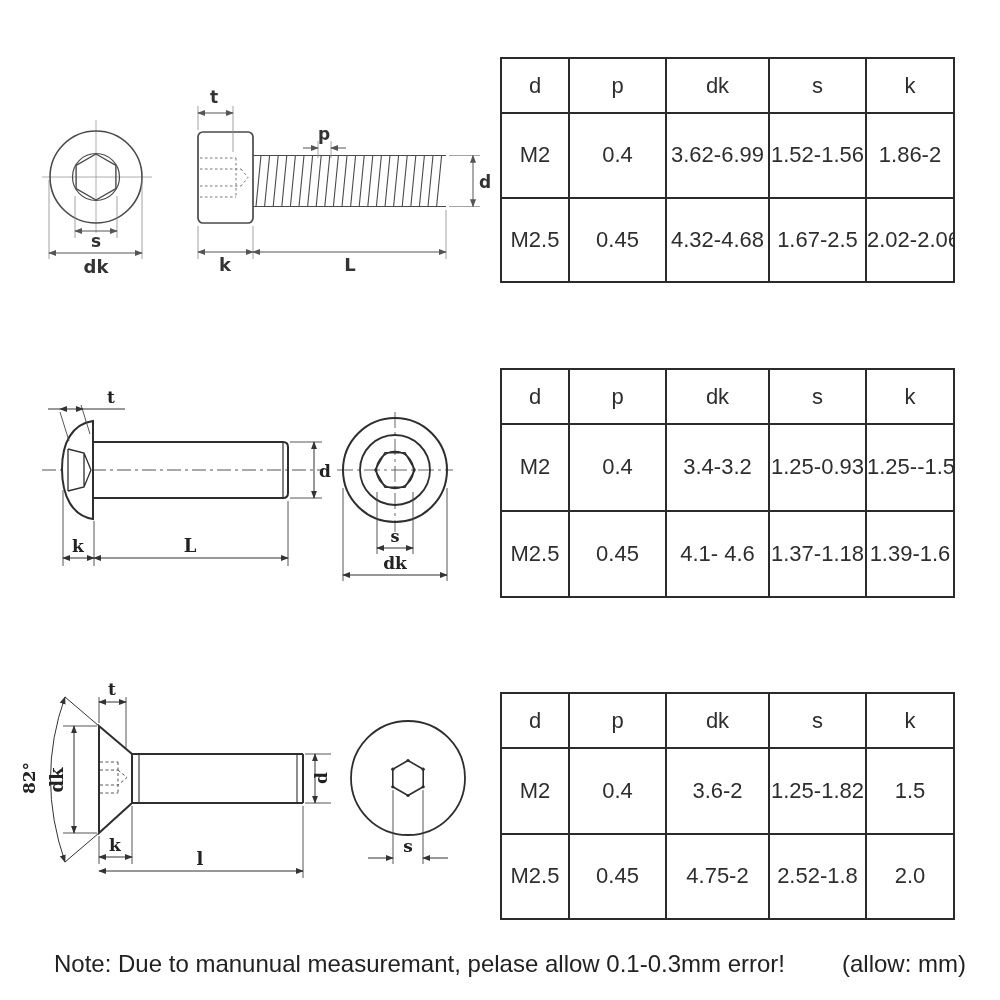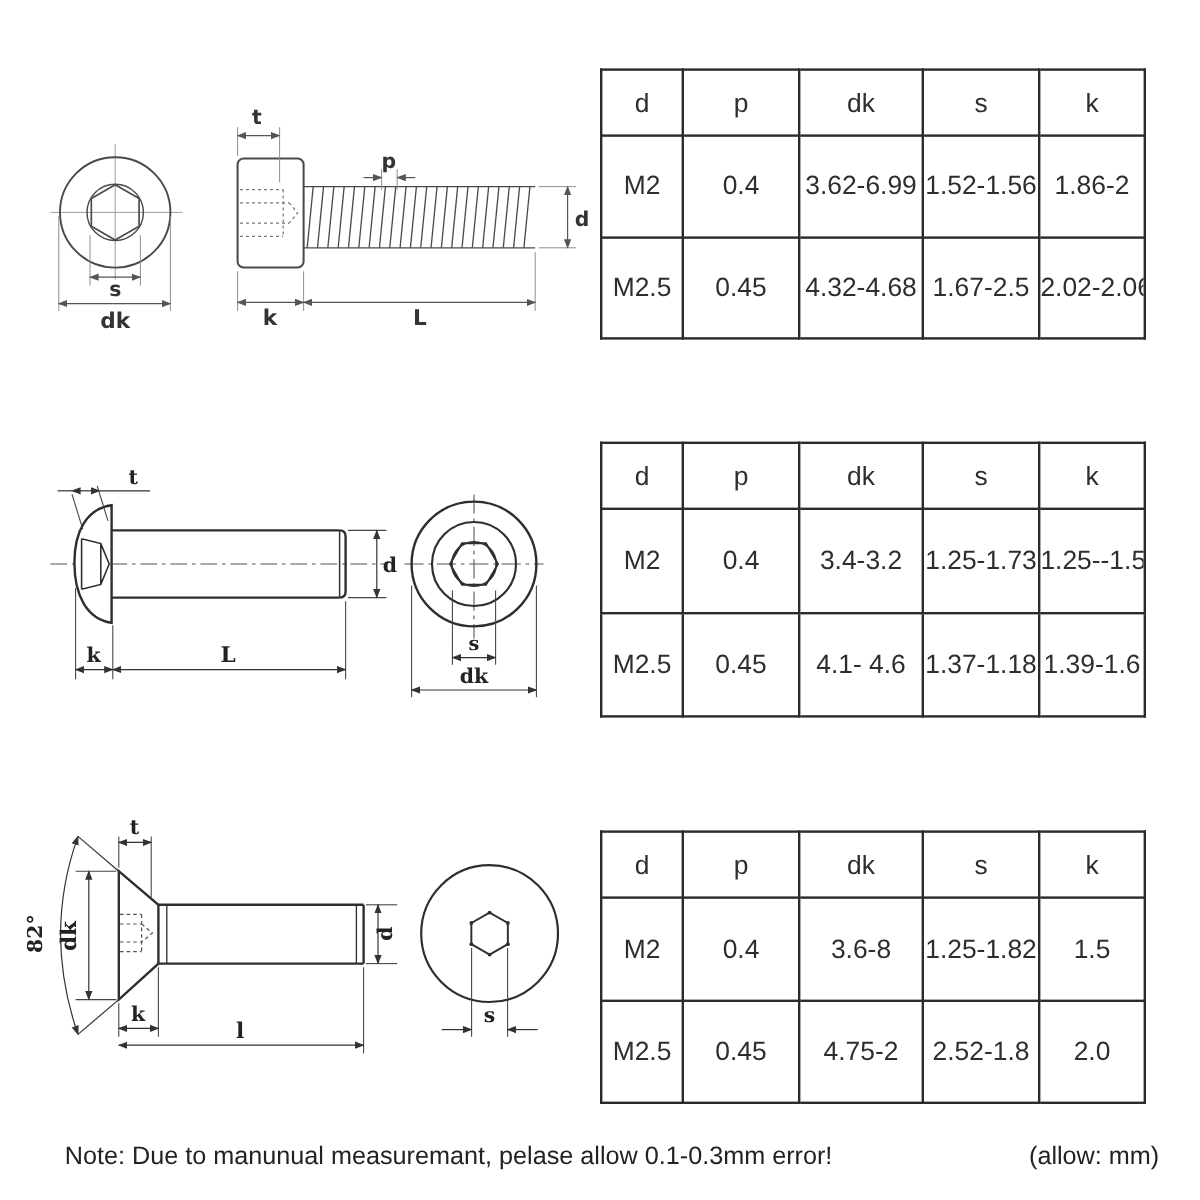--- a/index.html
+++ b/index.html
@@ -5,21 +5,21 @@
   html,body{margin:0;padding:0;background:#ffffff;}
   body{width:1000px;height:1000px;position:relative;font-family:"Liberation Sans",sans-serif;overflow:hidden;}
   .drawing-svg{position:absolute;left:0;}
   .spec-table{position:absolute;left:500px;width:453px;}
   table{border-collapse:collapse;table-layout:fixed;width:453px;height:100%;}
   td{border:2px solid #2b2b2b;text-align:center;vertical-align:middle;
      font-size:22px;color:#2e2e2e;padding:0;overflow:hidden;white-space:nowrap;}
   tr.hdr td{height:53px;}
   .footer{position:absolute;left:0;right:0;top:944px;height:40px;display:flex;
           justify-content:space-between;align-items:center;padding:0 34px 0 54px;
-          font-size:21px;color:#222;}
+          font-size:24px;color:#222;}
   .lbl-sans{font-family:"DejaVu Sans",sans-serif;font-weight:600;fill:#333;}
   .lbl-serif{font-family:"DejaVu Serif",serif;font-weight:700;fill:#222;}
 </style>
 </head>
 <body>
 
 <svg class="drawing-svg" style="top:40px" width="500" height="280" viewBox="0 40 500 280">
   <defs>
     <marker id="m1" viewBox="0 0 10 10" refX="9" refY="5" markerWidth="8" markerHeight="8" orient="auto-start-reverse">
       <path d="M0,1.2 L10,5 L0,8.8 z" fill="#555"></path>
@@ -209,21 +209,21 @@
       <td>d</td>
       <td>p</td>
       <td>dk</td>
       <td>s</td>
       <td>k</td>
     </tr>
     <tr>
       <td>M2</td>
       <td>0.4</td>
       <td>3.4-3.2</td>
-      <td>1.25-1.73</td>
+      <td>1.25-0.93</td>
       <td>1.25--1.5</td>
     </tr>
     <tr>
       <td>M2.5</td>
       <td>0.45</td>
       <td>4.1- 4.6</td>
       <td>1.37-1.18</td>
       <td>1.39-1.6</td>
     </tr>
   </tbody>
@@ -314,21 +314,21 @@
         <tr class="hdr">
       <td>d</td>
       <td>p</td>
       <td>dk</td>
       <td>s</td>
       <td>k</td>
     </tr>
     <tr>
       <td>M2</td>
       <td>0.4</td>
-      <td>3.6-8</td>
+      <td>3.6-2</td>
       <td>1.25-1.82</td>
       <td>1.5</td>
     </tr>
     <tr>
       <td>M2.5</td>
       <td>0.45</td>
       <td>4.75-2</td>
       <td>2.52-1.8</td>
       <td>2.0</td>
     </tr>

